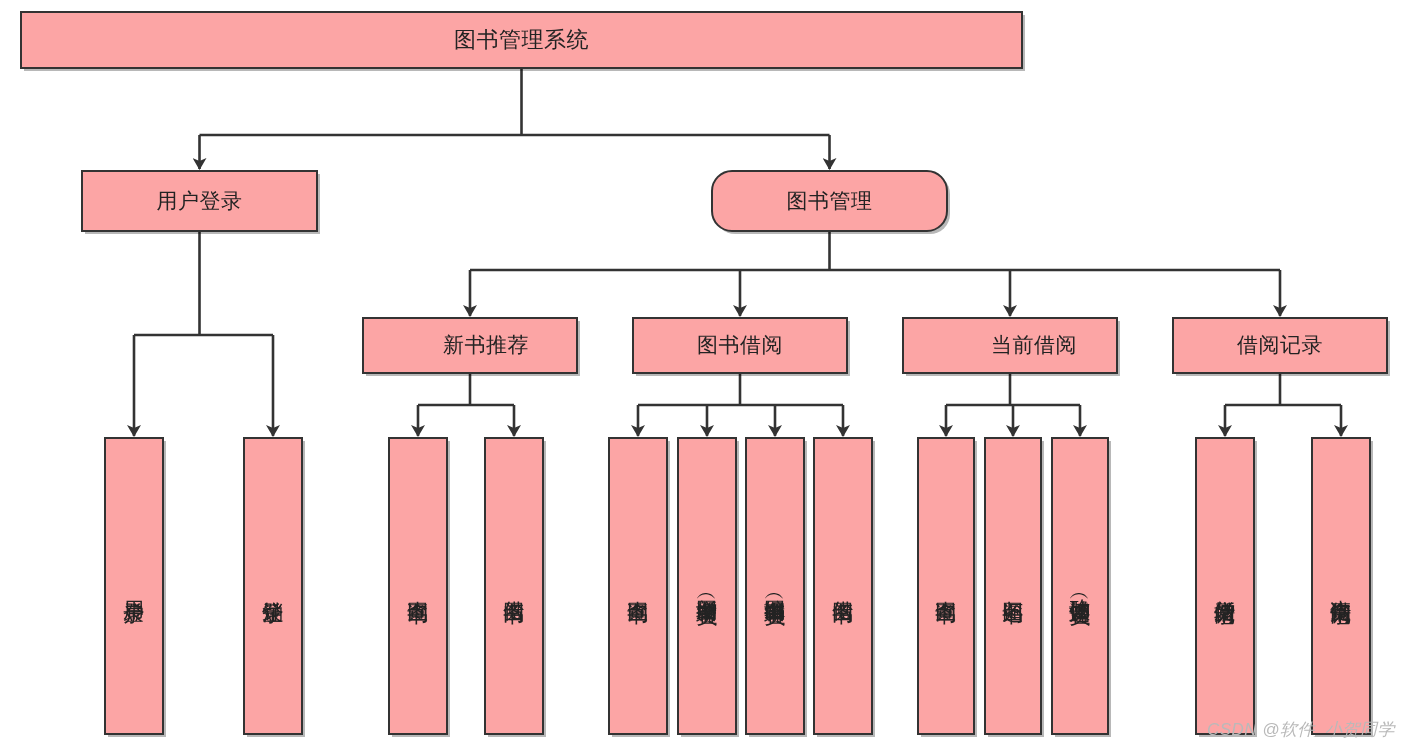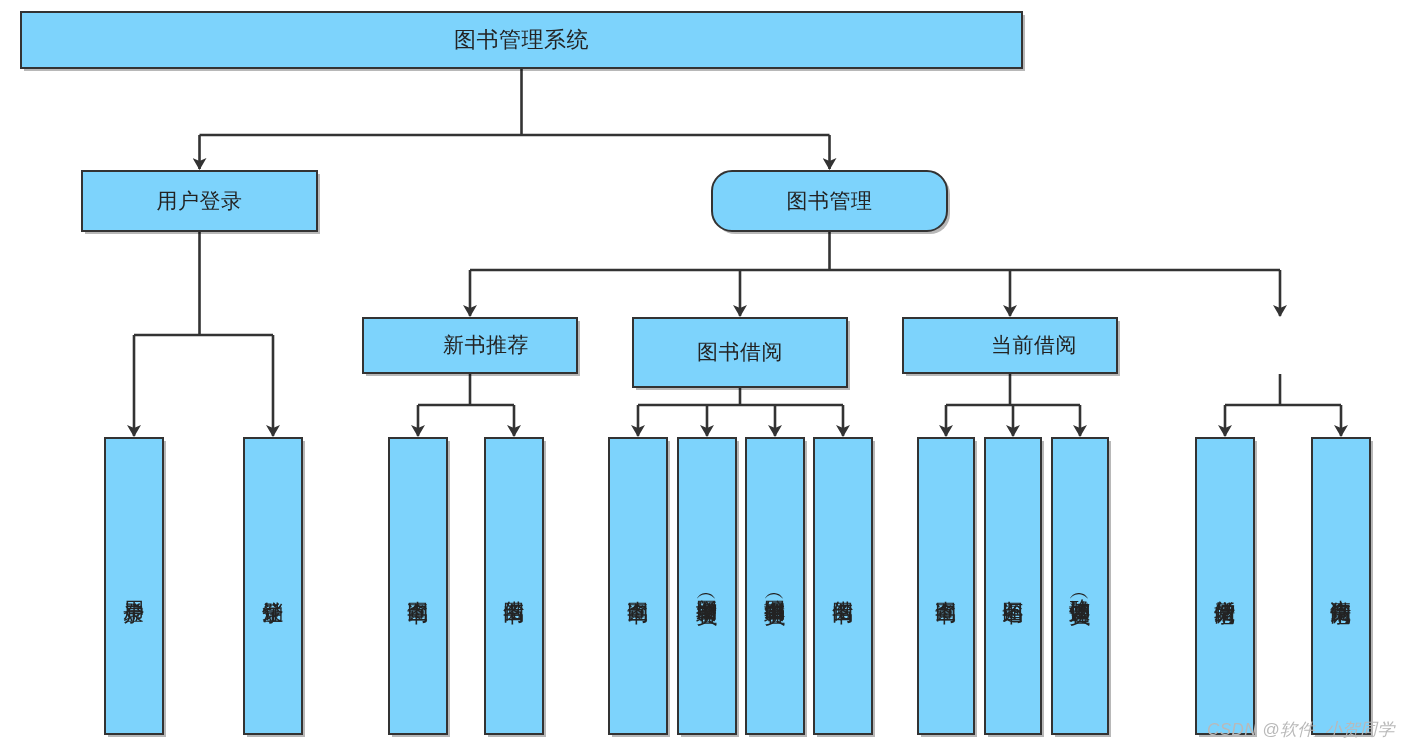--- a/index.html
+++ b/index.html
@@ -22,21 +22,21 @@
     position: absolute;
     left: 0;
     top: 0;
     width: 1405px;
     height: 747px;
     pointer-events: none;
   }
   .node {
     position: absolute;
     box-sizing: border-box;
-    background: #7dd3fc;
+    background: #fca5a5;
     border: 2px solid #333333;
     box-shadow: 3px 3px 0 -1px rgba(0,0,0,0.28);
     display: flex;
     align-items: center;
     justify-content: center;
     color: #222222;
     z-index: 2;
   }
   .node .label {
     display: block;
@@ -135,28 +135,31 @@
   </div>
 
   <div class="node horiz" style="left: 711px; top: 170px; width: 237px; height: 62px; border-radius: 21px;">
     <span class="label">图书管理</span>
   </div>
 
   <div class="node horiz" style="left: 362px; top: 317px; width: 216px; height: 57px; padding-left: 32px;">
     <span class="label">新书推荐</span>
   </div>
 
-  <div class="node horiz" style="left: 632px; top: 317px; width: 216px; height: 71px;">
+  <div class="node horiz" style="left: 632px; top: 317px; width: 216px; height: 57px;">
     <span class="label">图书借阅</span>
   </div>
 
   <div class="node horiz" style="left: 902px; top: 317px; width: 216px; height: 57px; padding-left: 48px;">
     <span class="label">当前借阅</span>
   </div>
 
+  <div class="node horiz" style="left: 1172px; top: 317px; width: 216px; height: 57px;">
+    <span class="label">借阅记录</span>
+  </div>
 
   <div class="node vert" style="left: 104px; top: 437px; width: 60px; height: 298px;">
     <span class="label">用户登录</span>
   </div>
 
   <div class="node vert" style="left: 243px; top: 437px; width: 60px; height: 298px;">
     <span class="label">注销登录</span>
   </div>
 
   <div class="node vert" style="left: 388px; top: 437px; width: 60px; height: 298px;">

